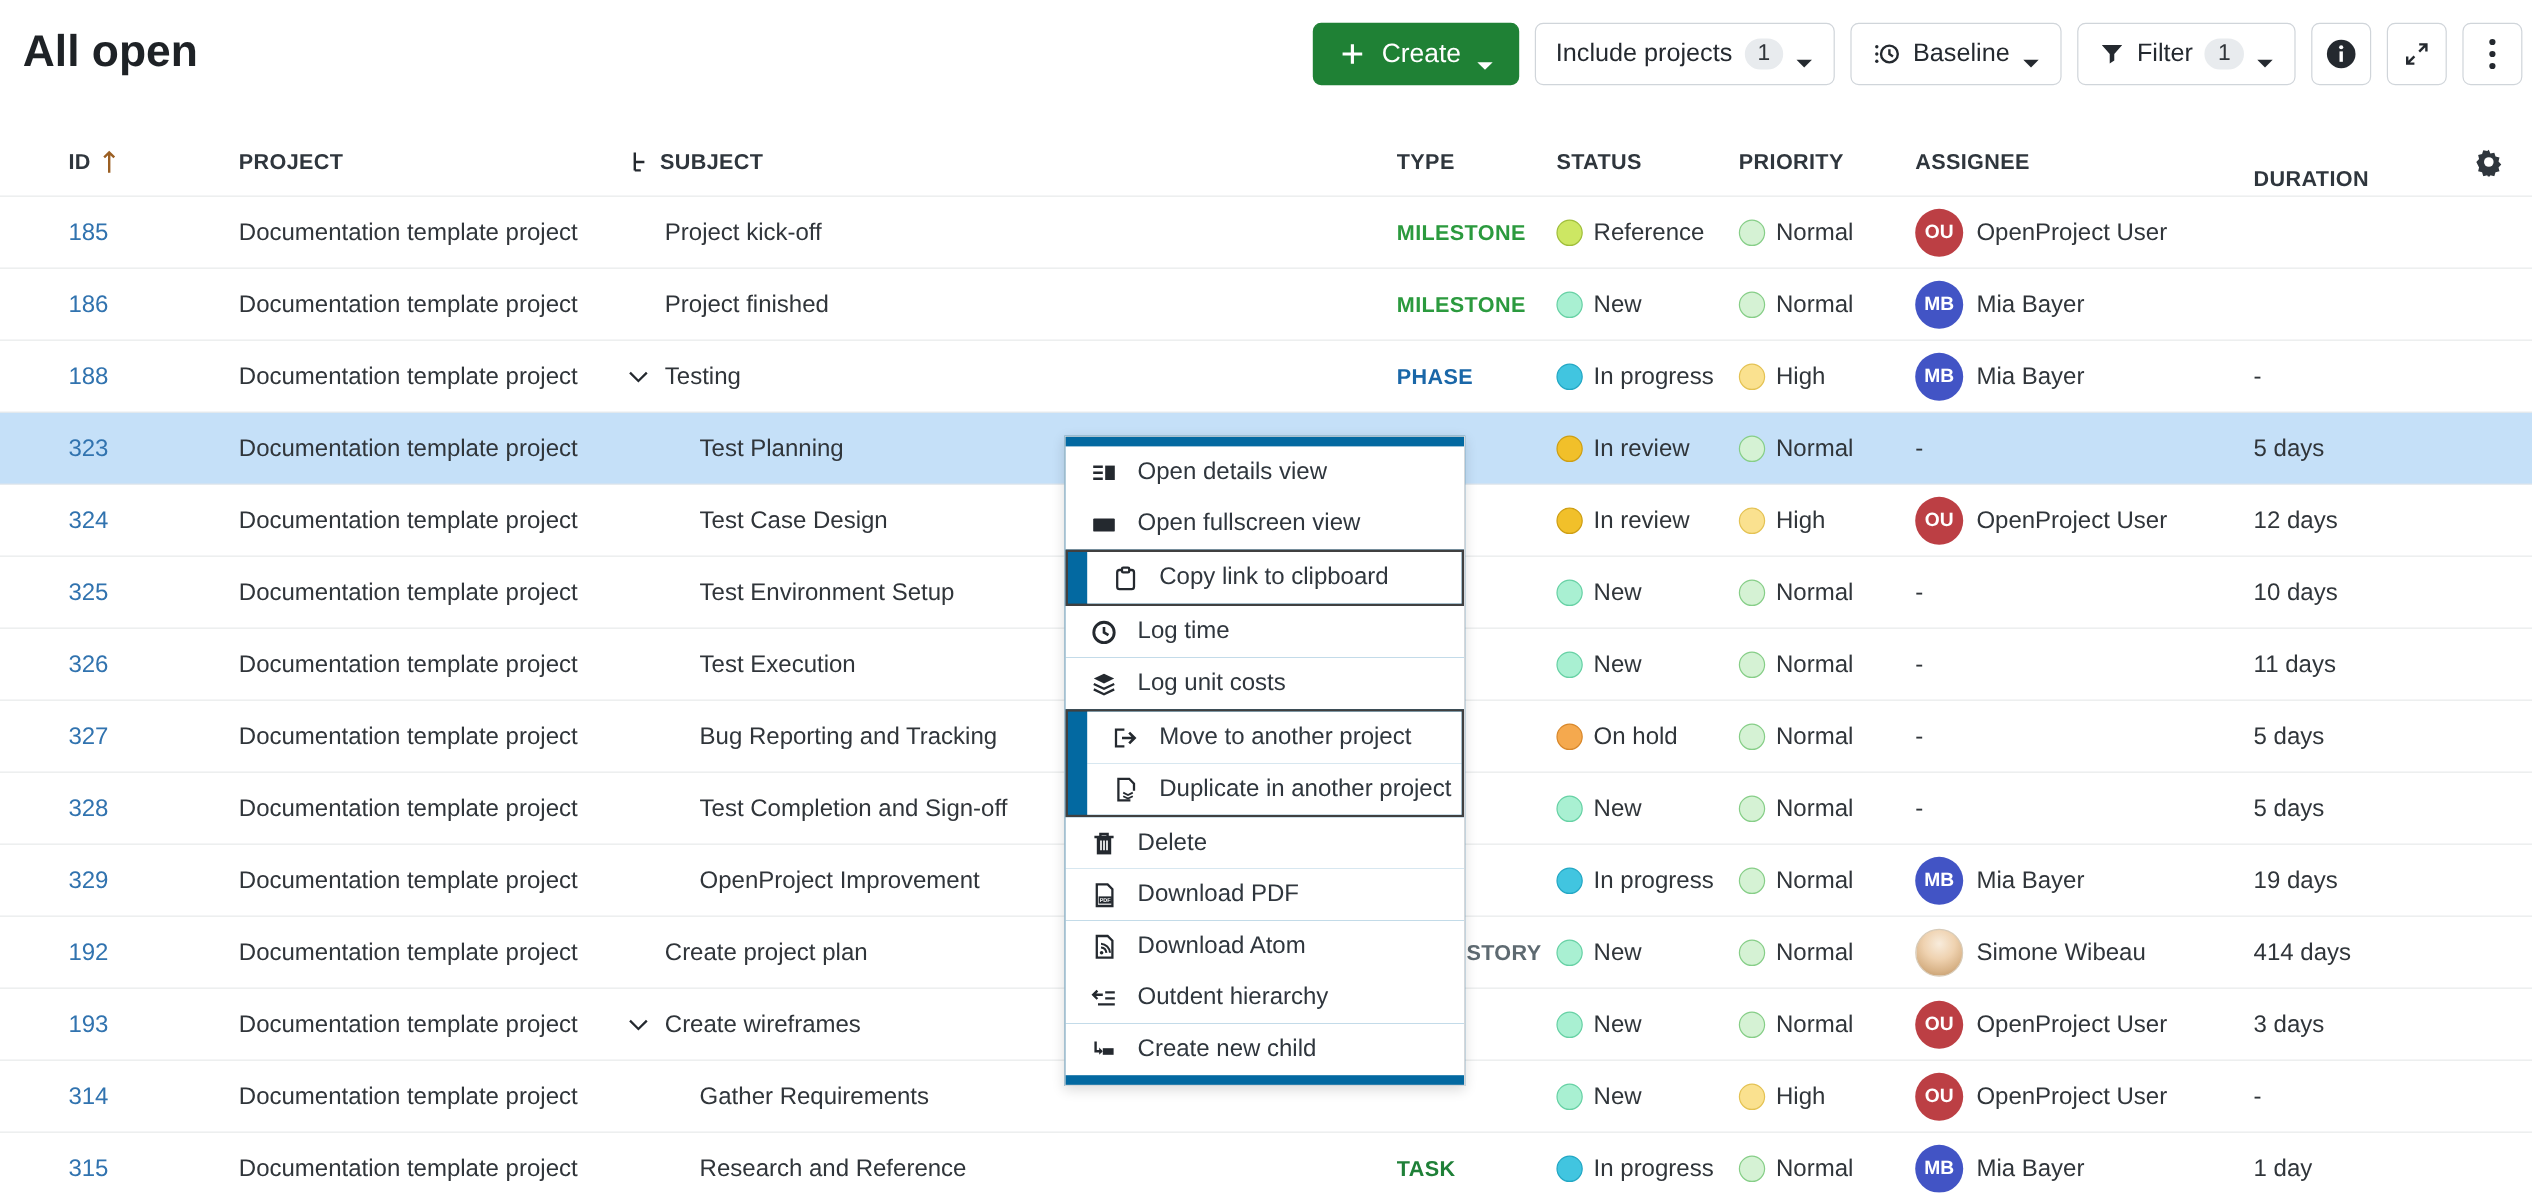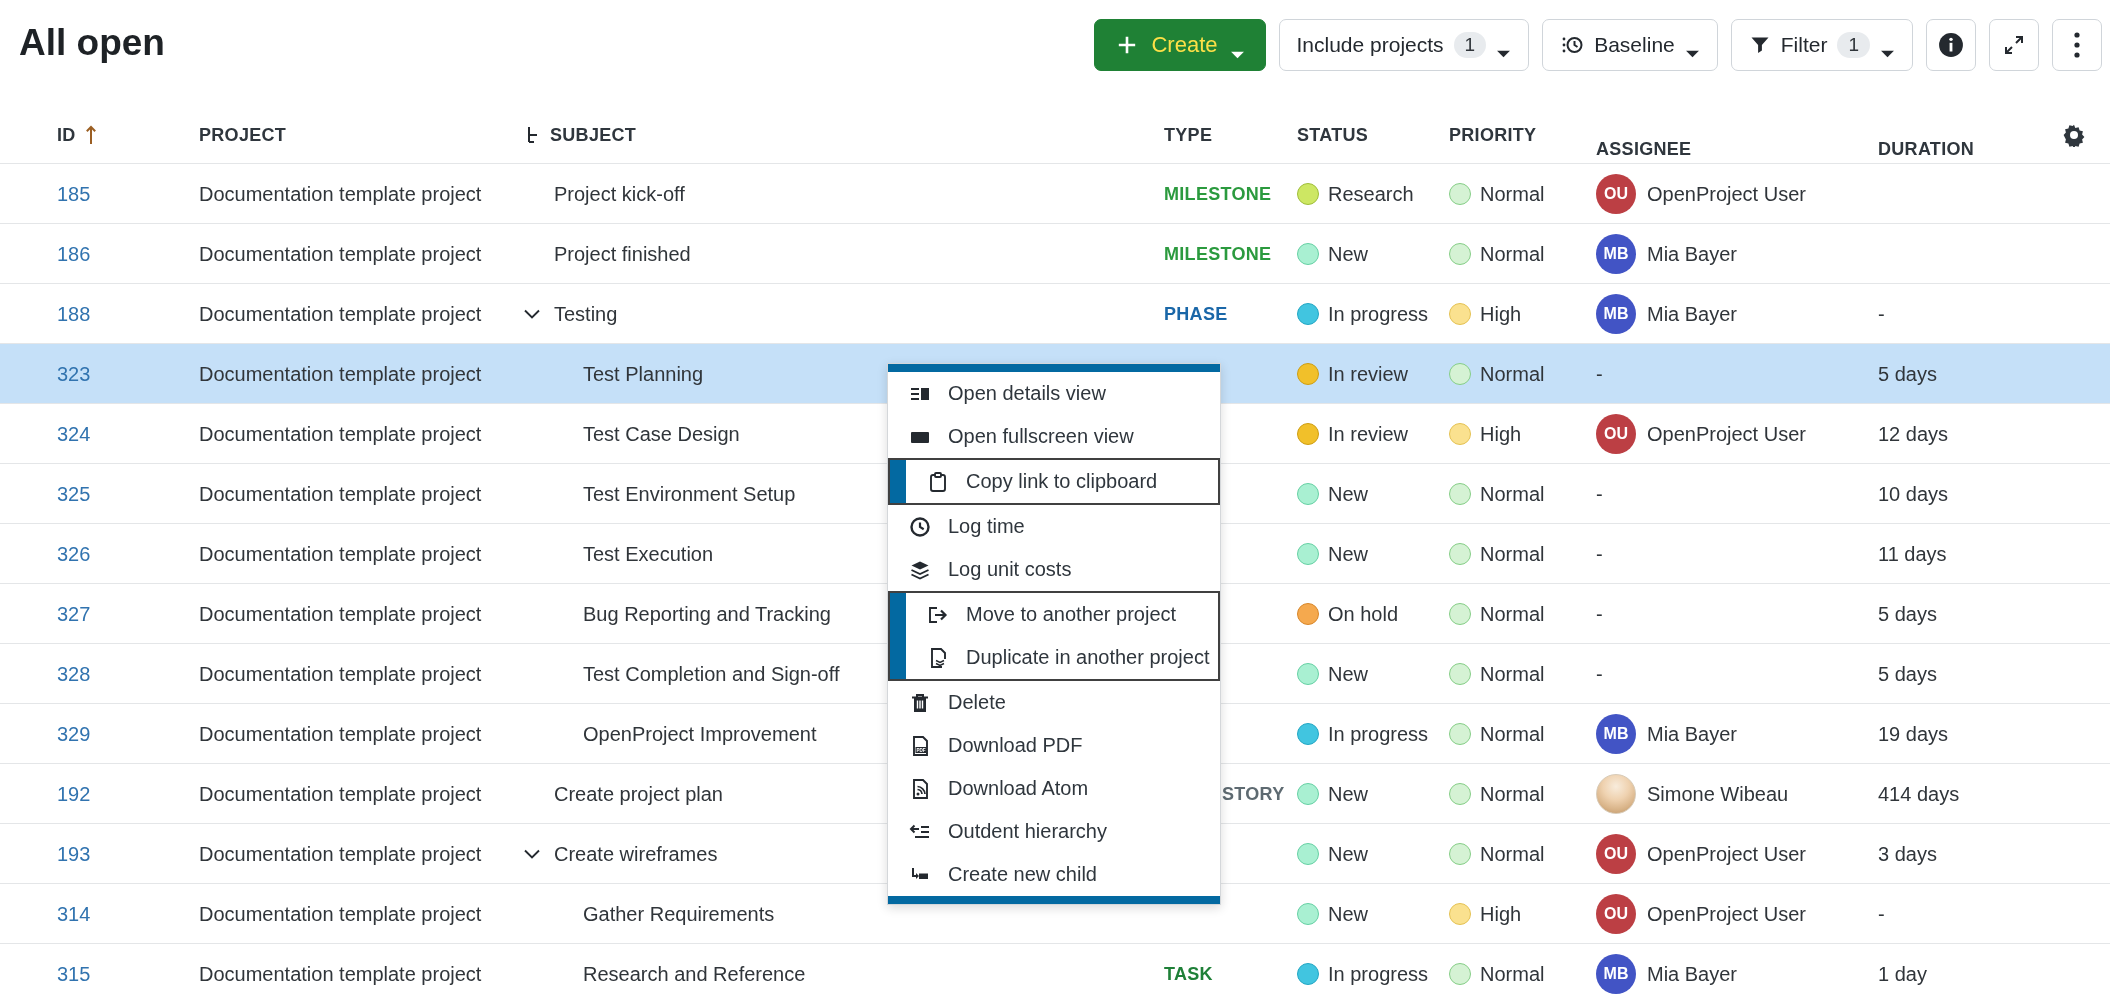--- a/index.html
+++ b/index.html
@@ -5,31 +5,31 @@
   html,body{margin:0;padding:0;background:#fff;}
   .app{position:relative;width:2110px;height:994px;background:#fff;overflow:hidden;
        font-family:"Liberation Sans",sans-serif;color:#30353A;}
 
   
   .page-title{position:absolute;left:19px;top:22px;font-size:37px;font-weight:700;color:#1E2226;}
   .toolbar{position:absolute;top:19px;right:8px;display:flex;align-items:center;gap:13px;height:52px;}
   .btn{display:flex;align-items:center;gap:10px;height:52px;padding:0 17px;border:1px solid #D0D5DA;
        border-radius:7px;background:#fff;font-size:21px;color:#24292F;cursor:pointer;box-sizing:border-box;}
   .btn.square{width:50px;justify-content:center;padding:0;}
-  .btn-create{background:#1F8135;border-color:#1F8135;color:#fde047;font-size:22px;padding:0 20px;gap:12px;}
+  .btn-create{background:#1F8135;border-color:#1F8135;color:#ffffff;font-size:22px;padding:0 20px;gap:12px;}
   .badge{background:#E8EBEE;border-radius:15px;padding:2px 11px;font-size:19px;color:#30353A;}
   .caret{width:15px;height:10px;display:inline-block;}
   .icon svg{display:block;}
 
   
   .thead{position:absolute;top:110px;left:0;width:2110px;height:50px;font-weight:700;font-size:18px;
          color:#2F363D;letter-spacing:.3px;}
   .th{position:absolute;top:0;height:50px;display:flex;align-items:center;gap:8px;cursor:pointer;}
   .th-id{left:57px;} .th-project{left:199px;} .th-subject{left:524px;} .th-type{left:1164px;}
-  .th-status{left:1297px;} .th-priority{left:1449px;} .th-assignee{left:1596px;align-items:flex-end;} .th-duration{left:1878px;align-items:flex-end;}
+  .th-status{left:1297px;} .th-priority{left:1449px;} .th-assignee{left:1596px;} .th-duration{left:1878px;align-items:flex-end;}
   .th-gear{left:2062px;cursor:pointer;}
 
   
   .tbody{position:absolute;top:163px;left:0;width:2110px;border-top:1px solid #E4E6E8;}
   .row{position:relative;height:60px;border-bottom:1px solid #E4E6E8;background:#fff;box-sizing:border-box;}
   .row.selected{background:#C5E0F8;}
   .cell{position:absolute;top:0;height:60px;display:flex;align-items:center;font-size:20px;color:#30353A;white-space:nowrap;}
   .c-id{left:57px;color:#3173AF;cursor:pointer;}
   .c-project{left:199px;}
   .c-subject{left:522px;}
@@ -193,21 +193,21 @@
       <div class="row">
         <div class="cell c-id">185</div>
         <div class="cell c-project">Documentation template project</div>
         <div class="cell c-subject">
           <span class="subject-pad"></span>
           <span>Project kick-off</span>
         </div>
         <div class="cell c-type" style="color: rgb(43, 154, 62);">MILESTONE</div>
         <div class="cell c-status">
           <span class="dot" style="background: rgb(205, 231, 99); border: 1px solid rgb(159, 190, 57);"></span>
-          <span>Research</span>
+          <span>Reference</span>
         </div>
         <div class="cell c-priority">
           <span class="dot" style="background: rgb(213, 242, 212); border: 1px solid rgb(134, 206, 135);"></span>
           <span>Normal</span>
         </div>
         <div class="cell c-assignee">
           <span class="avatar" style="background: rgb(188, 63, 68);">OU</span>
           <span>OpenProject User</span>
         </div>
         <div class="cell c-duration"></div>

